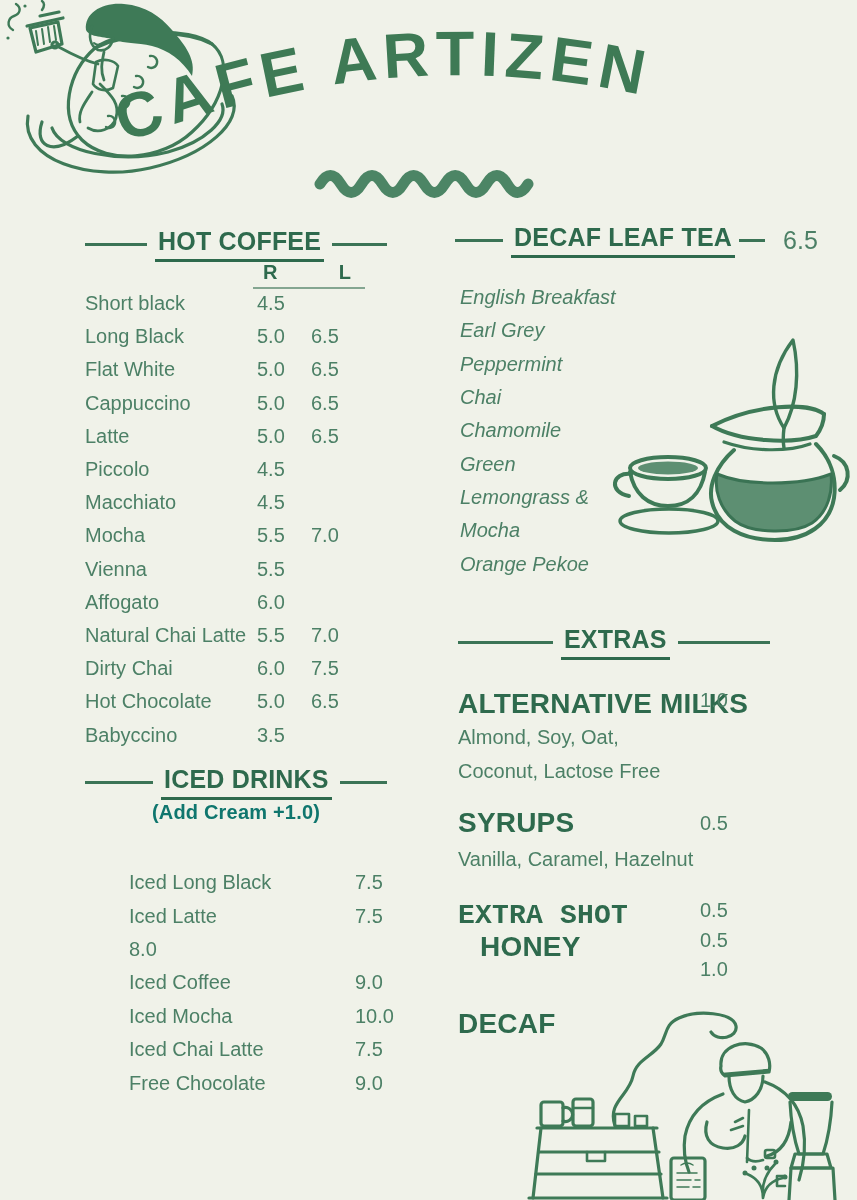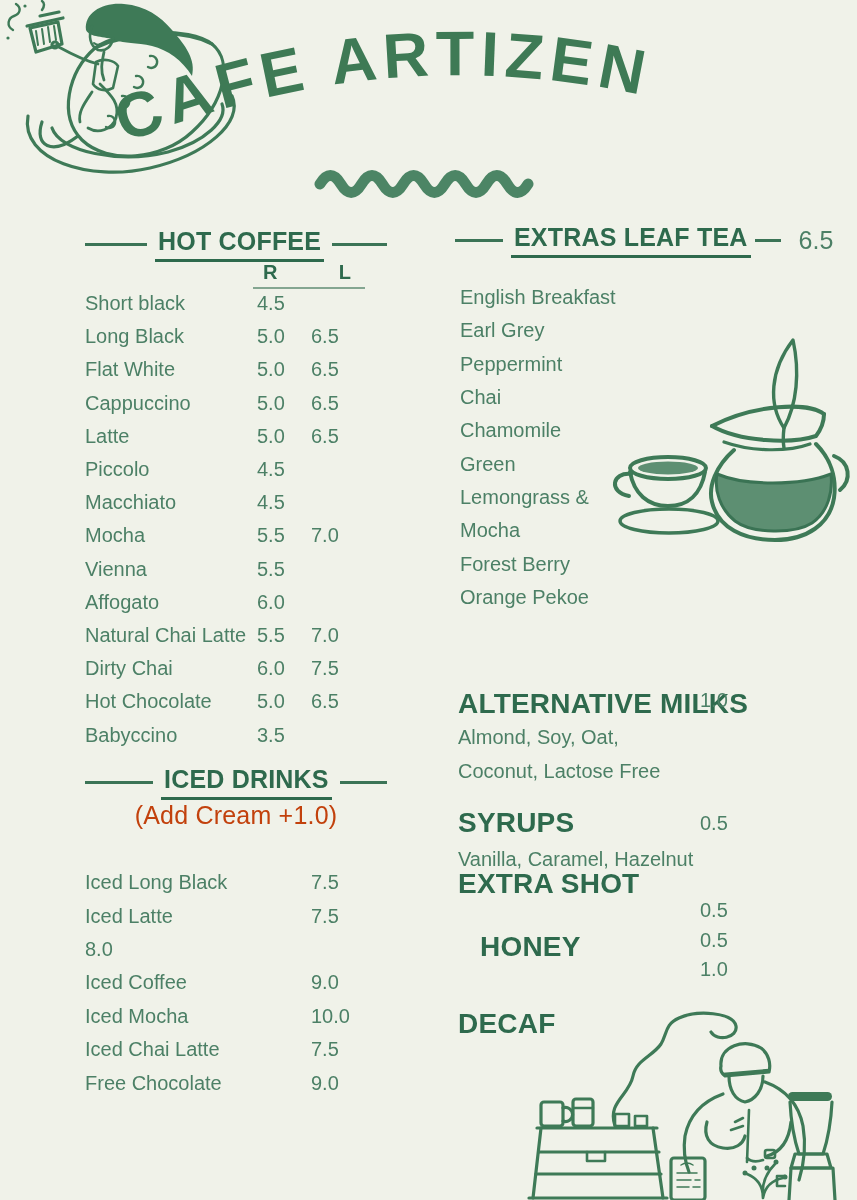--- a/index.html
+++ b/index.html
@@ -18,24 +18,24 @@
     letter-spacing:0.2px;white-space:nowrap;
   }
   .body-text{color:#4c8066;font-size:20px;}
   .rl-head{
     display:flex;justify-content:space-between;align-items:flex-end;
     border-bottom:2px solid #84a691;padding:0 14px 3px 10px;
     font-weight:bold;font-size:20px;color:#2e6a4d;
   }
   .hot-table{width:310px;}
   .hot-row{display:grid;grid-template-columns:172px 54px 1fr;align-items:center;height:33.2px;}
-  .iced-table{width:310px;}
+  .iced-table{width:310px;margin-left:44px;}
   .iced-row{display:grid;grid-template-columns:226px 1fr;align-items:center;height:33.4px;}
   .tea-item{height:33.3px;display:flex;align-items:center;}
-  .note-text{font-weight:normal;font-size:25px;color:#c2410c;letter-spacing:0.2px;}
+  .note-text{font-weight:bold;font-size:20px;color:#0f766e;letter-spacing:0.2px;}
   .extra-label{font-weight:bold;font-size:28px;color:#2e6a4d;letter-spacing:0.2px;white-space:nowrap;}
   .price-lg{font-size:25px;color:#4c8066;}
   .nowrap{white-space:nowrap;}
 </style>
 </head>
 <body>
 
 <div class="page">
 
   <svg class="abs" style="left:0;top:0;" width="265" height="185" viewBox="0 0 265 185" fill="none" stroke="#3e7a57" stroke-width="3.2" stroke-linecap="round" stroke-linejoin="round">
@@ -206,35 +206,34 @@
       <span class="body-text">7.5</span>
     </div>
     <div class="iced-row">
       <span class="body-text nowrap">Free Chocolate</span>
       <span class="body-text">9.0</span>
     </div>
   </div>
 
   <div class="abs sec-header" style="left:455px;top:223px;">
     <div class="rule" style="width:48px;"></div>
-    <div class="sec-title" style="margin-right:4px;">EXTRAS LEAF TEA</div>
+    <div class="sec-title" style="margin-right:4px;">DECAF LEAF TEA</div>
     <div class="rule" style="width:26px;"></div>
     <div class="price-lg" style="margin-left:18px;">6.5</div>
   </div>
 
-  <div class="abs" style="left:460px;top:281px;">
+  <div class="abs" style="left:460px;top:281px;font-style:italic;">
     <div class="tea-item body-text">English Breakfast</div>
     <div class="tea-item body-text">Earl Grey</div>
     <div class="tea-item body-text">Peppermint</div>
     <div class="tea-item body-text">Chai</div>
     <div class="tea-item body-text">Chamomile</div>
     <div class="tea-item body-text">Green</div>
     <div class="tea-item body-text">Lemongrass &amp;</div>
     <div class="tea-item body-text">Mocha</div>
-    <div class="tea-item body-text">Forest Berry</div>
     <div class="tea-item body-text">Orange Pekoe</div>
   </div>
 
   <svg class="abs" style="left:600px;top:332px;" width="257" height="212" viewBox="0 0 257 212" fill="none" stroke="#3e7a57" stroke-width="4" stroke-linecap="round" stroke-linejoin="round">
 
     <path d="M 184 96 C 168 72 170 38 193 8 C 200 40 197 72 184 96 Z" stroke-width="3.4"></path>
     <path d="M 184 96 C 183 104 183 110 184 116" stroke-width="3.4"></path>
 
     <path d="M 112 94 C 155 72 208 70 224 82"></path>
     <path d="M 112 94 C 140 110 192 112 216 104 C 222 96 224 88 224 82"></path>
@@ -246,36 +245,41 @@
 
     <path d="M 234 124 C 250 130 252 148 240 158"></path>
 
     <ellipse cx="68" cy="136" rx="38" ry="11"></ellipse>
     <ellipse cx="68" cy="136" rx="30" ry="6.5" fill="#5d8f72" stroke="none"></ellipse>
     <path d="M 30 140 C 34 162 48 174 68 174 C 88 174 101 162 105 140"></path>
     <path d="M 31 142 C 12 140 8 160 29 164"></path>
     <ellipse cx="69" cy="189" rx="49" ry="12" stroke-width="3.4"></ellipse>
   </svg>
 
+  <div class="abs sec-header" style="left:458px;top:625px;width:312px;">
+    <div class="rule" style="width:95px;"></div>
+    <div class="sec-title">EXTRAS</div>
+    <div class="rule" style="flex:1;"></div>
+  </div>
 
   <div>
     <span class="abs extra-label" style="left:458px;top:688px;">ALTERNATIVE MILKS</span>
     <span class="abs body-text" style="left:700px;top:689px;">1.0</span>
     <span class="abs body-text" style="left:458px;top:726px;">Almond, Soy, Oat,</span>
     <span class="abs body-text" style="left:458px;top:760px;">Coconut, Lactose Free</span>
   </div>
 
   <div>
     <span class="abs extra-label" style="left:458px;top:807px;">SYRUPS</span>
     <span class="abs body-text" style="left:700px;top:812px;">0.5</span>
     <span class="abs body-text" style="left:458px;top:848px;">Vanilla, Caramel, Hazelnut</span>
   </div>
 
   <div>
-    <span class="abs extra-label" style="left:458px;top:868px;">EXTRA SHOT</span>
+    <span class="abs extra-label" style="left:458px;top:900px;font-family:Liberation Mono, monospace;">EXTRA SHOT</span>
     <span class="abs body-text" style="left:700px;top:899px;">0.5</span>
   </div>
 
   <div>
     <span class="abs extra-label" style="left:480px;top:931px;">HONEY</span>
     <span class="abs body-text" style="left:700px;top:929px;">0.5</span>
   </div>
 
   <div>
     <span class="abs extra-label" style="left:458px;top:1008px;">DECAF</span>

